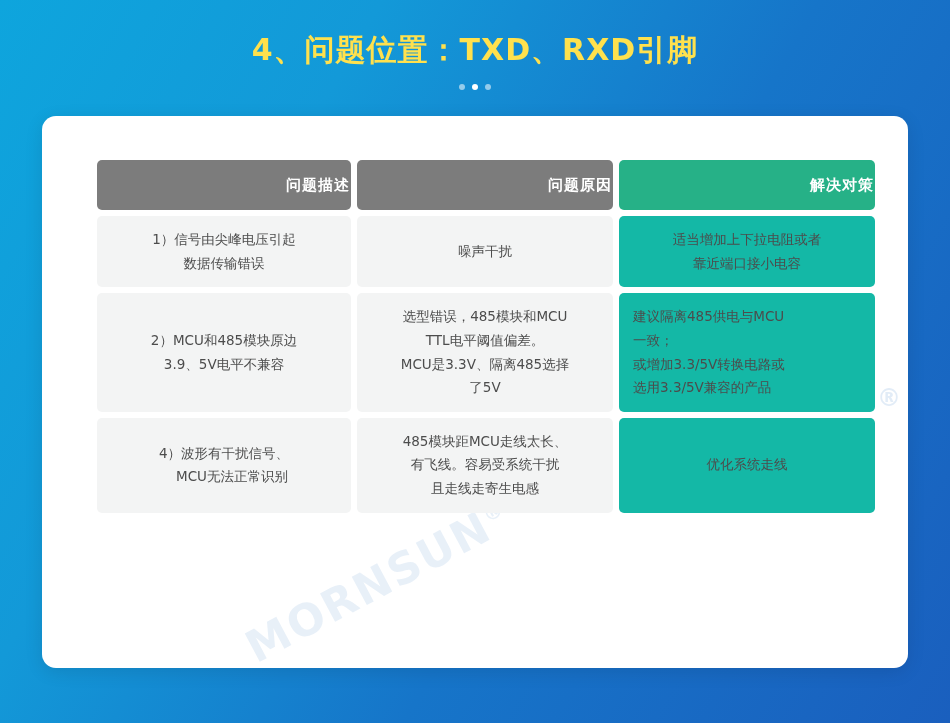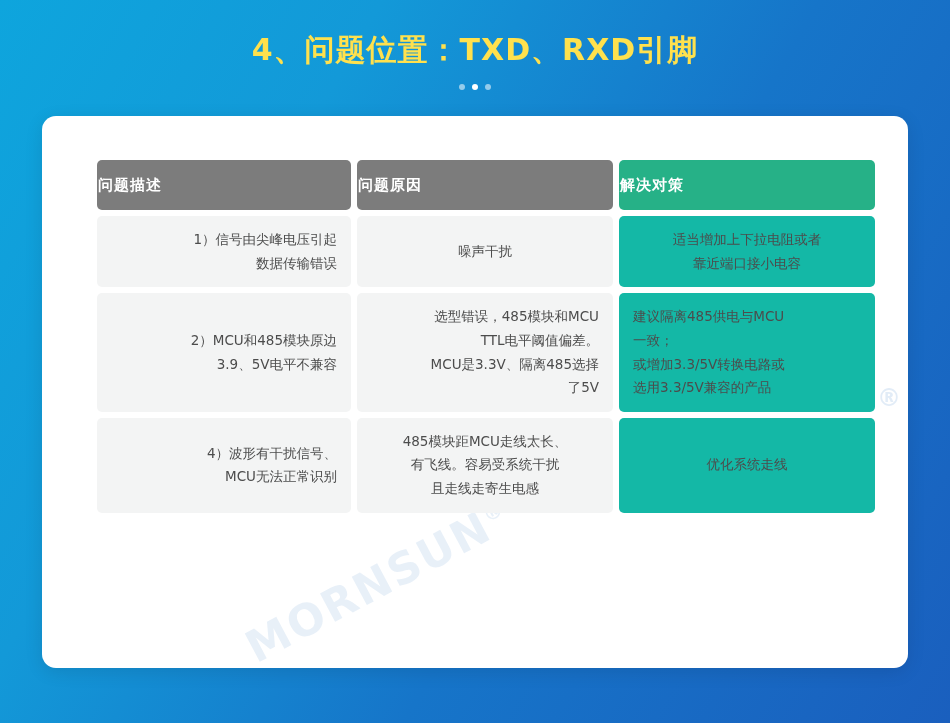--- a/index.html
+++ b/index.html
@@ -96,36 +96,36 @@
     border-spacing: 6px;
     table-layout: fixed;
   }
   table.matrix th {
     height: 48px;
     border-radius: 5px;
     color: #ffffff;
     font-size: 15px;
     font-weight: bold;
     letter-spacing: 1px;
-    text-align: left;
+    text-align: right;
     vertical-align: middle;
   }
   th.h-gray { background: #7c7c7c; }
   th.h-green { background: #26b187; }
   table.matrix td {
     border-radius: 5px;
     font-size: 13.5px;
     color: #4c4c4c;
     line-height: 1.75;
     vertical-align: middle;
     padding: 12px 14px;
   }
   td.c-gray { background: #f3f4f4; }
   td.c-green { background: #14b8a6; }
-  td.col1 { text-align: right; }
+  td.col1 { text-align: center; }
   td.col2, td.col3 { text-align: center; }
   .cell-line { display: block; }
   .idx {
     letter-spacing: 0;
   }
 </style>
 </head>
 <body>
 
 <div class="slide">
@@ -168,21 +168,21 @@
           <td class="c-green col3">
             <span class="cell-line">适当增加上下拉电阻或者</span>
             <span class="cell-line">靠近端口接小电容</span>
           </td>
         </tr>
         <tr>
           <td class="c-gray col1">
             <span class="cell-line idx">2）MCU和485模块原边</span>
             <span class="cell-line">3.9、5V电平不兼容</span>
           </td>
-          <td class="c-gray col2" style="text-align:right">
+          <td class="c-gray col2" style="text-align:center">
             <span class="cell-line">选型错误，485模块和MCU</span>
             <span class="cell-line">TTL电平阈值偏差。</span>
             <span class="cell-line">MCU是3.3V、隔离485选择</span>
             <span class="cell-line">了5V</span>
           </td>
           <td class="c-green col3" style="text-align:left">
             <span class="cell-line">建议隔离485供电与MCU</span>
             <span class="cell-line">一致；</span>
             <span class="cell-line">或增加3.3/5V转换电路或</span>
             <span class="cell-line">选用3.3/5V兼容的产品</span>

